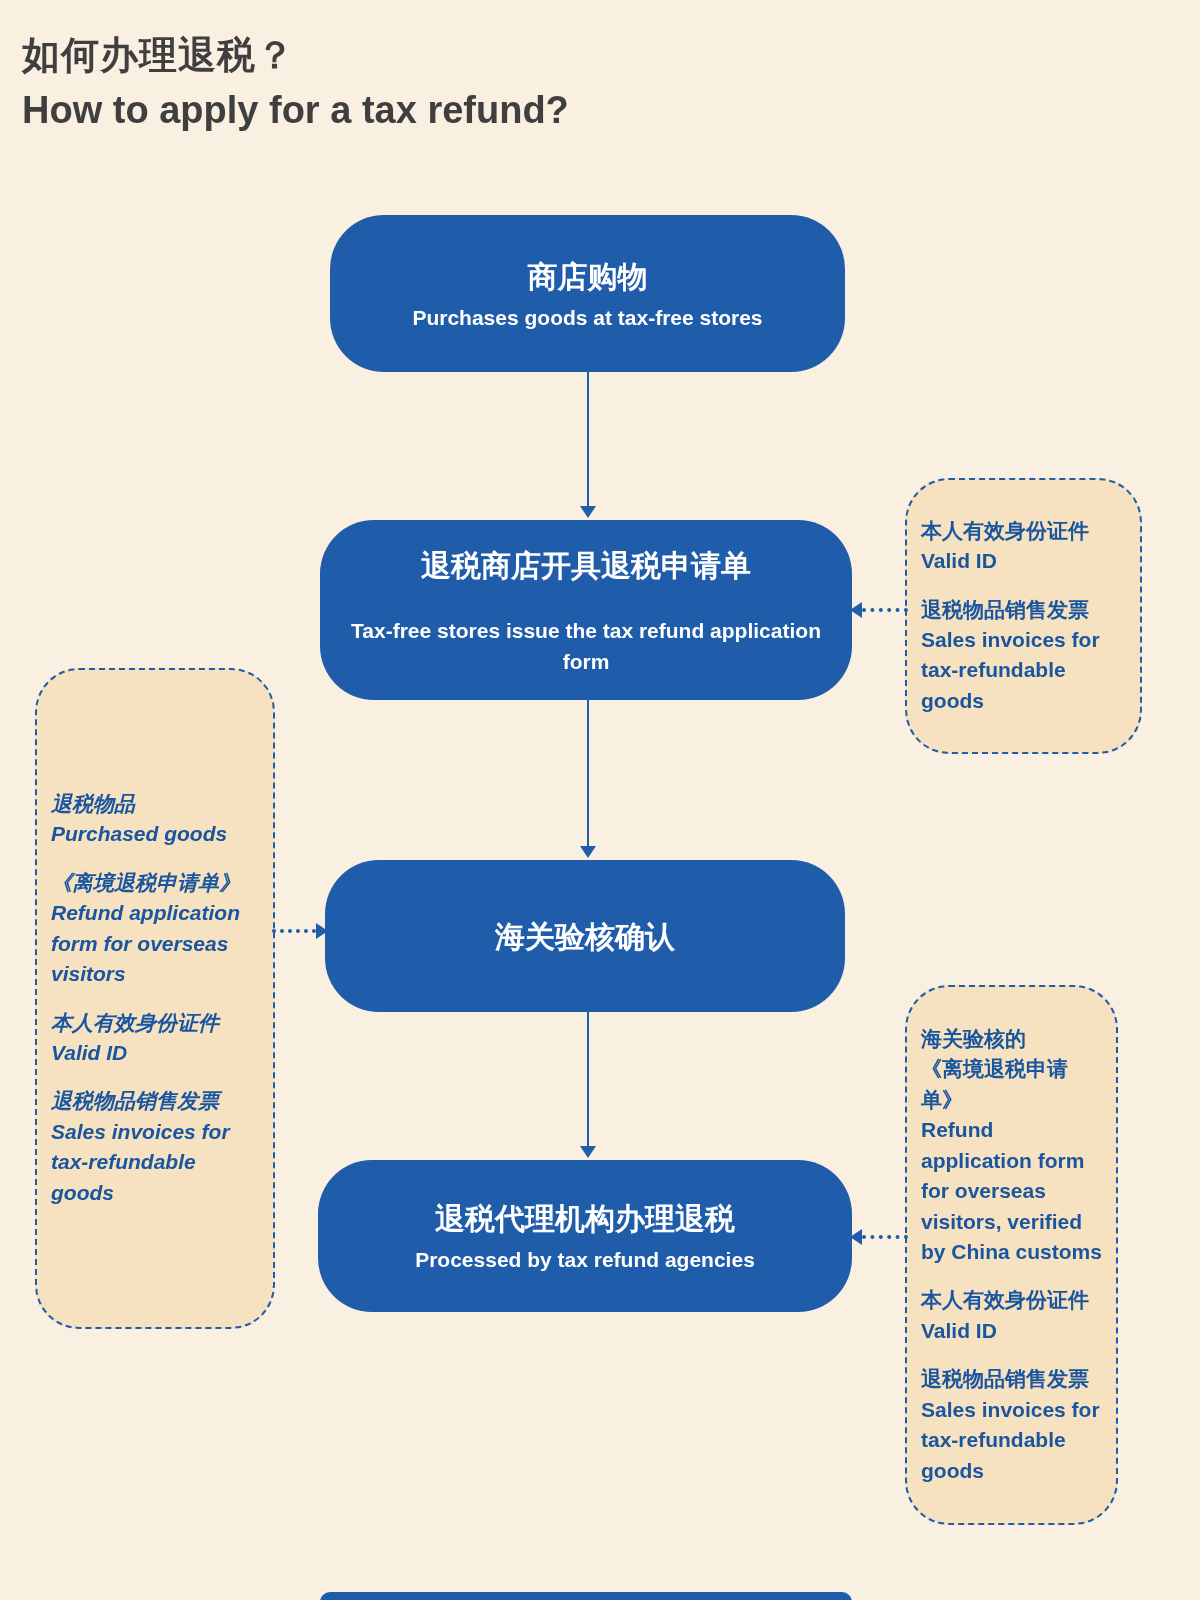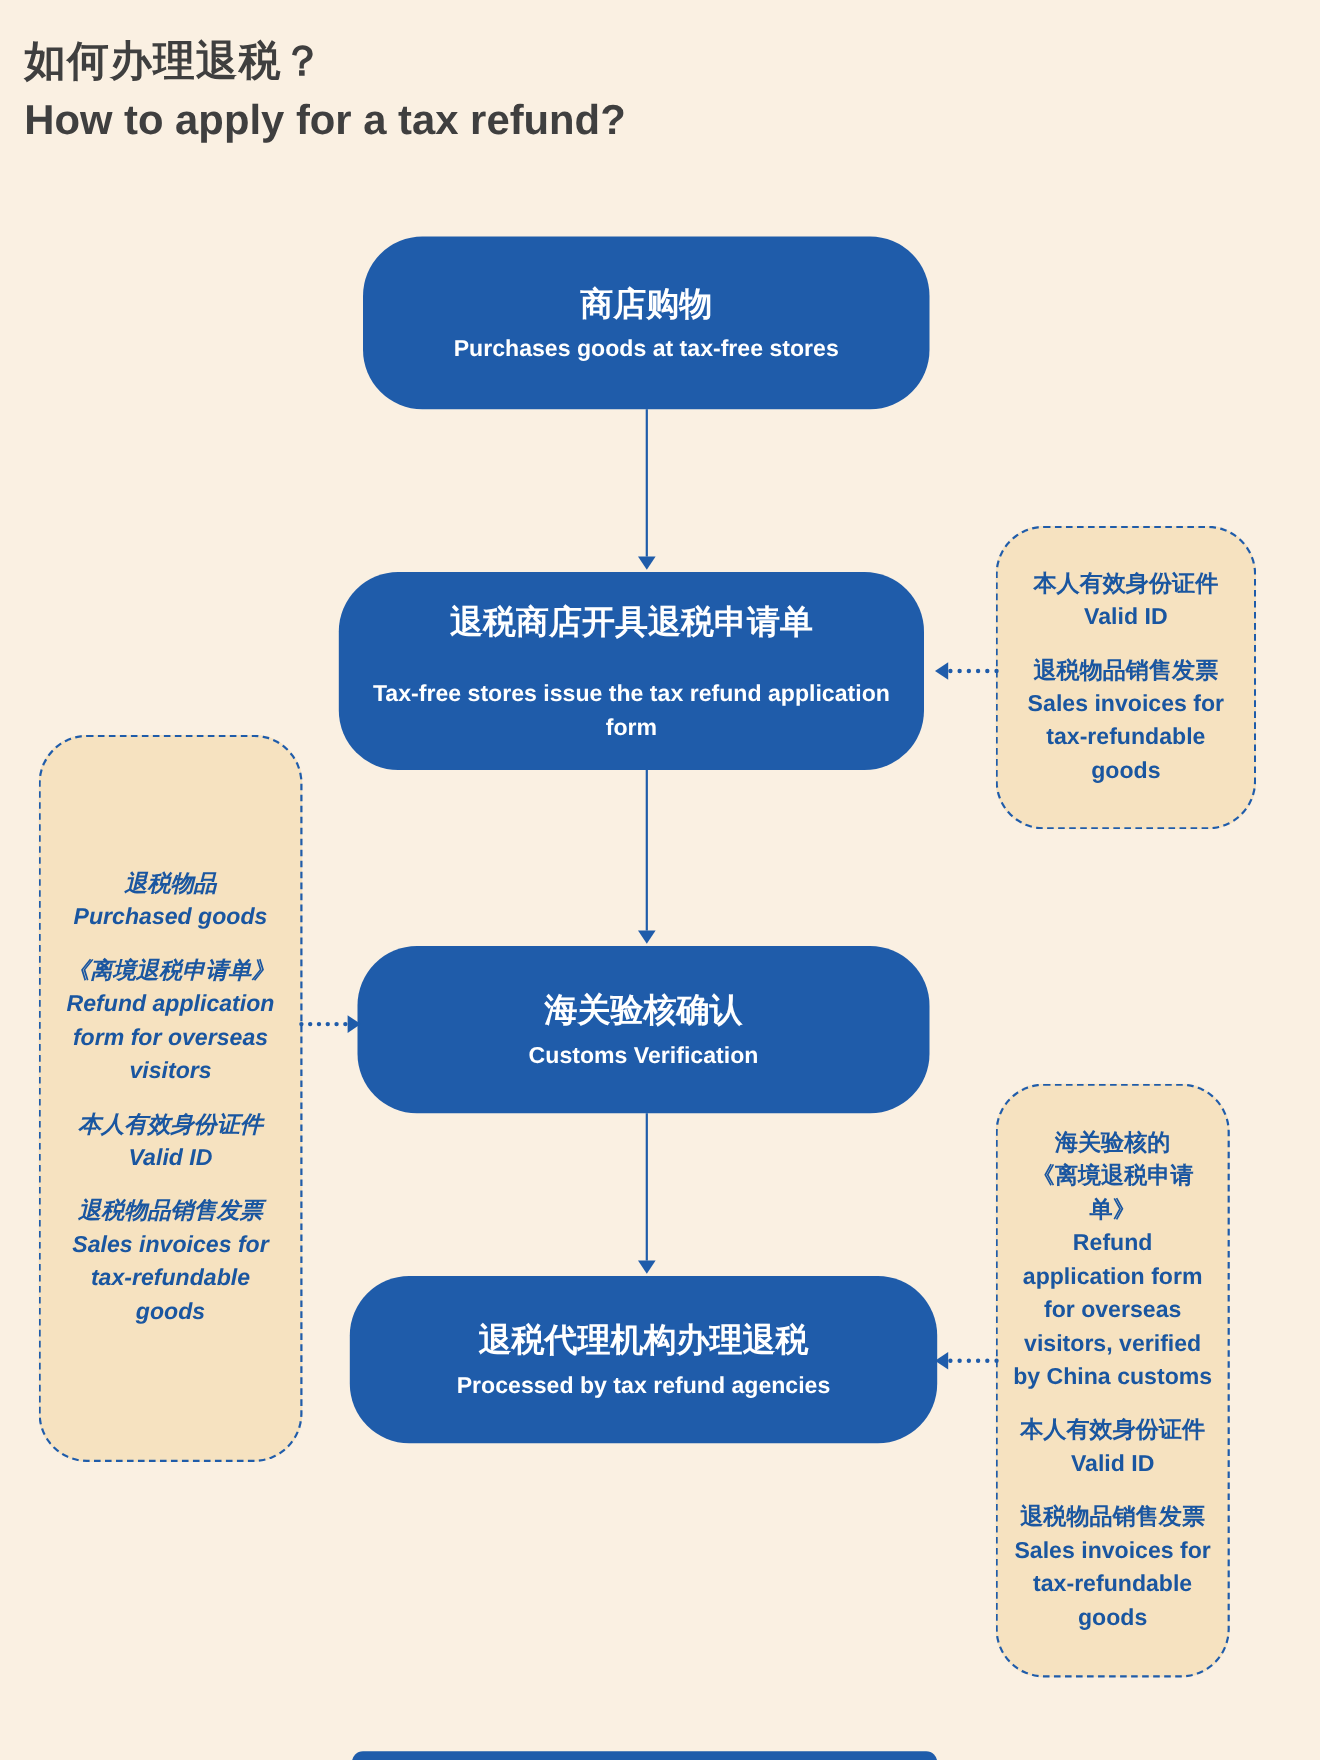--- a/index.html
+++ b/index.html
@@ -49,21 +49,21 @@
   
   .callout{
     position:absolute;
     background:var(--callout-fill);
     border:2.5px dashed var(--callout-border);
     border-radius:44px;
     color:var(--callout-text);
     display:flex;
     flex-direction:column;
     justify-content:center;
-    text-align:center;
+    text-align:left;
     padding:10px 14px;
   }
   .callout .group{margin:9px 0;}
   .callout p{
     font-size:21px;
     font-weight:700;
     line-height:1.45;
     white-space:pre-line;
   }
 
@@ -126,33 +126,32 @@
   <div class="node" style="left:330px;top:215px;width:515px;height:157px;">
     <p class="zh">商店购物</p>
     <p class="en">Purchases goods at tax-free stores</p>
   </div>
 
   <div class="v-arrow" style="left:579px;top:372px;height:146px;">
     <div class="v-line"></div>
     <div class="v-head"></div>
   </div>
 
-  <div class="node" style="left:308px;top:520px;width:532px;height:180px;gap:24px;">
+  <div class="node" style="left:320px;top:520px;width:532px;height:180px;gap:24px;">
     <p class="zh">退税商店开具退税申请单</p>
     <p class="en">Tax-free stores issue the tax refund application form</p>
   </div>
 
   <div class="v-arrow" style="left:579px;top:700px;height:158px;">
     <div class="v-line"></div>
     <div class="v-head"></div>
   </div>
 
   <div class="node" style="left:325px;top:860px;width:520px;height:152px;">
     <p class="zh">海关验核确认</p>
-    <p class="en">Customs Verification</p>
   </div>
 
   <div class="v-arrow" style="left:579px;top:1012px;height:146px;">
     <div class="v-line"></div>
     <div class="v-head"></div>
   </div>
 
   <div class="node" style="left:318px;top:1160px;width:534px;height:152px;">
     <p class="zh">退税代理机构办理退税</p>
     <p class="en">Processed by tax refund agencies</p>

